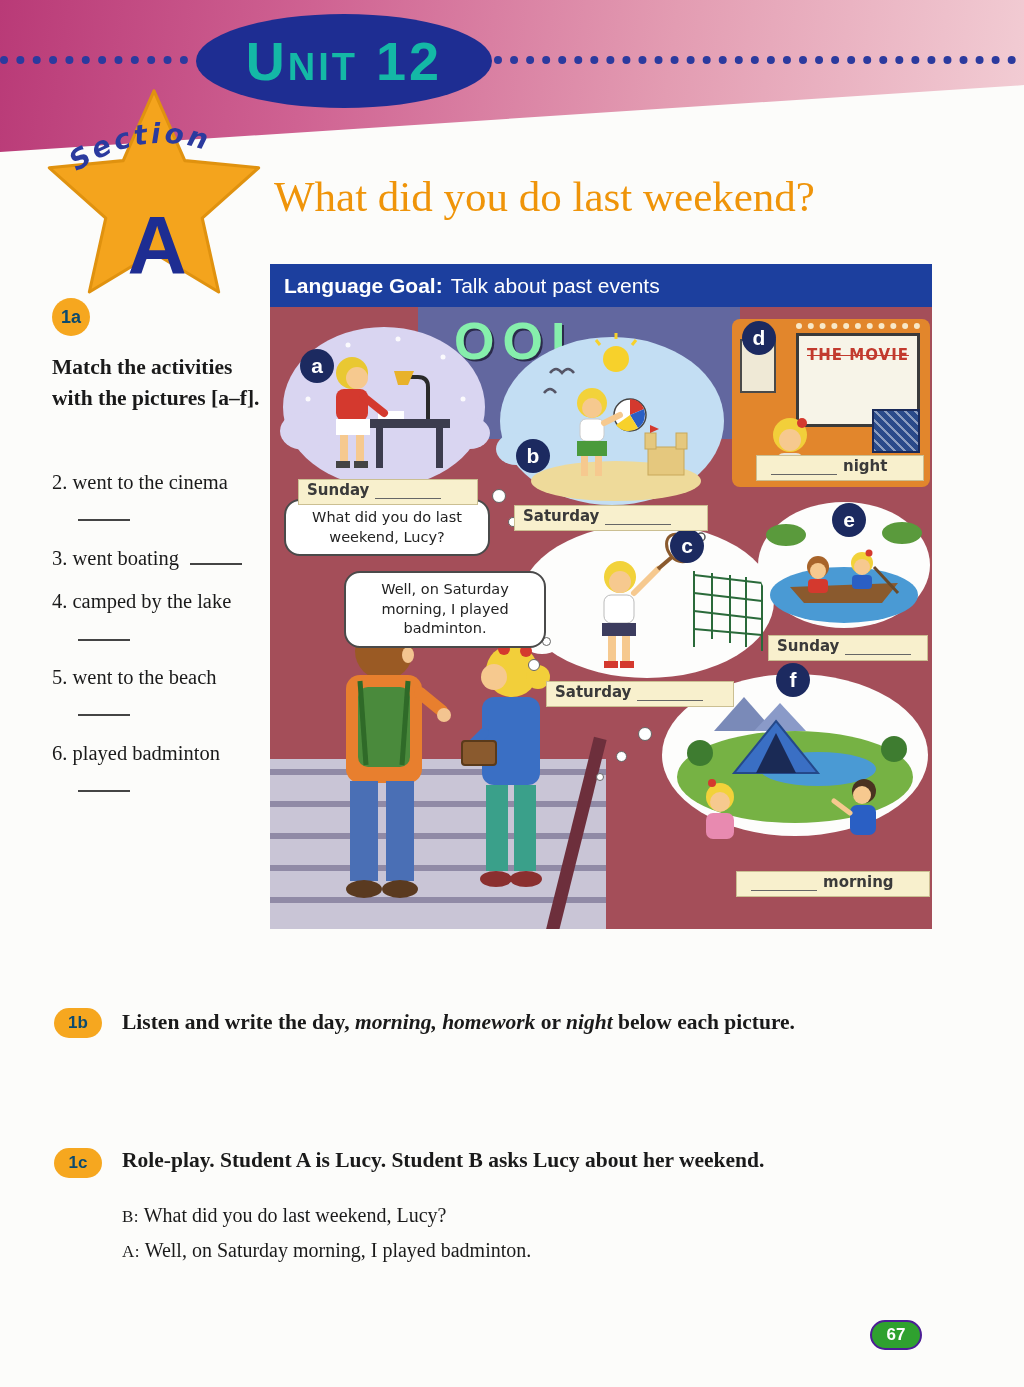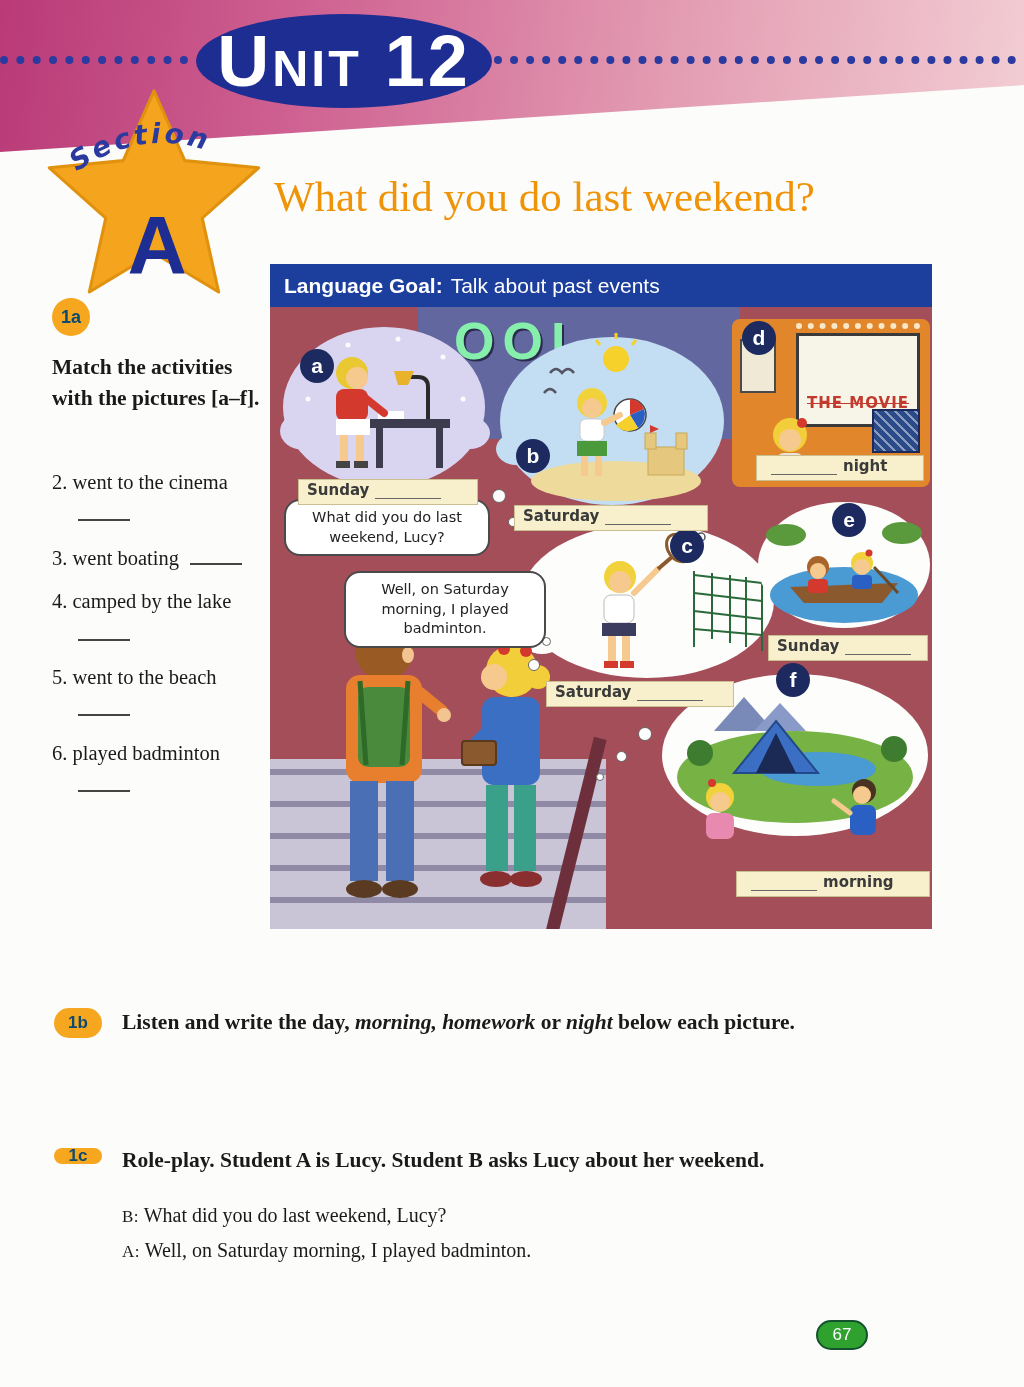--- a/index.html
+++ b/index.html
@@ -10,22 +10,22 @@
   
   .banner { position:absolute; left:0; top:0; width:1024px; height:152px;
             background:linear-gradient(98deg,#b93a77 0%,#cf6292 30%,#e39cb2 65%,#f2cdd4 100%);
             clip-path:polygon(0 0,100% 0,100% 56%,0 100%); }
   .dots { position:absolute; height:0; border-top:8px dotted #2b3a9e; }
   .dots-left  { left:0;   top:56px; width:188px; }
   .dots-right { left:494px; top:56px; width:522px; }
   .unit-oval { position:absolute; left:196px; top:14px; width:296px; height:94px;
                background:#1e2d92; border-radius:148px / 47px;
                display:flex; align-items:center; justify-content:center; }
-  .unit-text { color:#ffffff; font-family:"Liberation Sans", sans-serif; font-weight:bold;
-               font-variant:small-caps; font-size:72px; letter-spacing:3px; }
+  .unit-text { color:#14b8a6; font-family:"Liberation Sans", sans-serif; font-weight:bold;
+               font-variant:small-caps; font-size:54px; letter-spacing:3px; }
 
   
   .star { position:absolute; left:36px; top:84px; width:236px; height:222px; }
   .section-word   { font-family:"DejaVu Sans", sans-serif; font-style:italic; font-weight:bold;
                     font-size:27px; fill:#2b3a9e; letter-spacing:3px; }
   .section-letter { font-family:"Liberation Sans", sans-serif; font-weight:bold; font-size:80px; fill:#1e2d92; }
 
   .title { position:absolute; left:274px; top:172px; width:700px; font-weight:normal;
            font-size:43px; color:#ef9409; }
 
@@ -52,21 +52,21 @@
   .vig-c { left:246px; top:212px; }
   .vig-e { left:486px; top:192px; }
   .vig-f { left:388px; top:362px; }
 
   .movie-panel { position:absolute; left:462px; top:12px; width:198px; height:168px;
                  background:#e2862c; border-radius:8px; }
   .film-dots { position:absolute; left:64px; top:4px; width:124px; height:0; border-top:6px dotted #f8e8c8; }
   .movie-screen { position:absolute; left:64px; top:14px; width:124px; height:94px; background:#f7f4e8;
                   border:3px solid #3a3a3a; display:flex; justify-content:center; padding-top:10px; }
   .movie-title { color:#c23a2e; font-family:"DejaVu Sans", sans-serif; font-weight:bold; font-size:15px;
-                 text-decoration:line-through; letter-spacing:1px;margin-top:48px; }
+                 text-decoration:line-through; letter-spacing:1px; }
   .poster { position:absolute; left:8px; top:20px; width:36px; height:54px; background:#efe9d6; border:2px solid #4a4a4a; }
   .tv-box { position:absolute; right:10px; bottom:34px; width:48px; height:44px; background:#2a4a8a;
             border:2px solid #1a2a5a;
             background-image:repeating-linear-gradient(45deg,rgba(255,255,255,.45) 0 2px,transparent 2px 7px); }
   .movie-girl { position:absolute; left:30px; bottom:4px; }
 
   .letter-badge { position:absolute; width:34px; height:34px; border-radius:50%; background:#1c2a60;
                   color:#fff; display:flex; align-items:center; justify-content:center;
                   font-family:"Liberation Sans", sans-serif; font-weight:bold; font-size:21px; }
   .badge-a { left:30px;  top:42px; }
@@ -97,39 +97,39 @@
   .figure { position:absolute; }
   .fig-boy  { left:50px;  top:308px; }
   .fig-lucy { left:184px; top:330px; }
 
   
   .badge { position:absolute; background:#f6a71f; color:#0c4a6e;
            font-family:"Liberation Sans", sans-serif; font-weight:bold;
            display:flex; align-items:center; justify-content:center; }
   .badge-1a { left:52px; top:298px; width:38px; height:38px; border-radius:50%; font-size:18px; }
   .badge-1b { left:54px; top:1008px; width:48px; height:30px; border-radius:16px; font-size:17px; }
-  .badge-1c { left:54px; top:1148px; width:48px; height:16px; border-radius:16px; font-size:17px; }
+  .badge-1c { left:54px; top:1148px; width:48px; height:30px; border-radius:16px; font-size:17px; }
 
   .instruction-1a { position:absolute; left:52px; top:352px; width:214px; font-size:21.5px;
                     font-weight:bold; line-height:1.45; }
   .match-list { position:absolute; left:52px; top:466px; width:210px; font-size:20.5px; line-height:1.58; }
   .match-item { margin-bottom:11px; text-indent:-20px; padding-left:20px; }
   .answer-blank { display:inline-block; min-width:52px; border-bottom:2px solid #444; height:1em;
                   text-align:center; font-size:17px; margin-left:6px; vertical-align:baseline; }
 
   .text-1b { position:absolute; left:122px; top:1006px; width:846px; font-size:21.5px;
              font-weight:bold; line-height:1.5; }
   .heading-1c { position:absolute; left:122px; top:1148px; width:846px; font-size:21.5px; font-weight:bold; }
   .dialog { position:absolute; left:122px; top:1198px; width:720px; font-size:20px; line-height:1.75; }
   .dialog .speaker { font-size:17px; letter-spacing:.5px; }
 
-  .page-num { position:absolute; left:816px; top:1320px; width:52px; height:30px; background:#2fa12f;
-              border:2px solid #14532d; border-radius:16px; color:#fff;
+  .page-num { position:absolute; left:870px; top:1320px; width:52px; height:30px; background:#2fa12f;
+              border:2px solid #4c1d95; border-radius:16px; color:#fff;
               display:flex; align-items:center; justify-content:center;
-              font-family:"Liberation Sans", sans-serif; font-weight:normal; font-size:17px; }
+              font-family:"Liberation Sans", sans-serif; font-weight:bold; font-size:17px; }
 </style>
 </head>
 <body>
 
 <div class="page">
 
   <div class="banner"></div>
   <div class="dots dots-left"></div>
   <div class="dots dots-right"></div>
   <div class="unit-oval">

